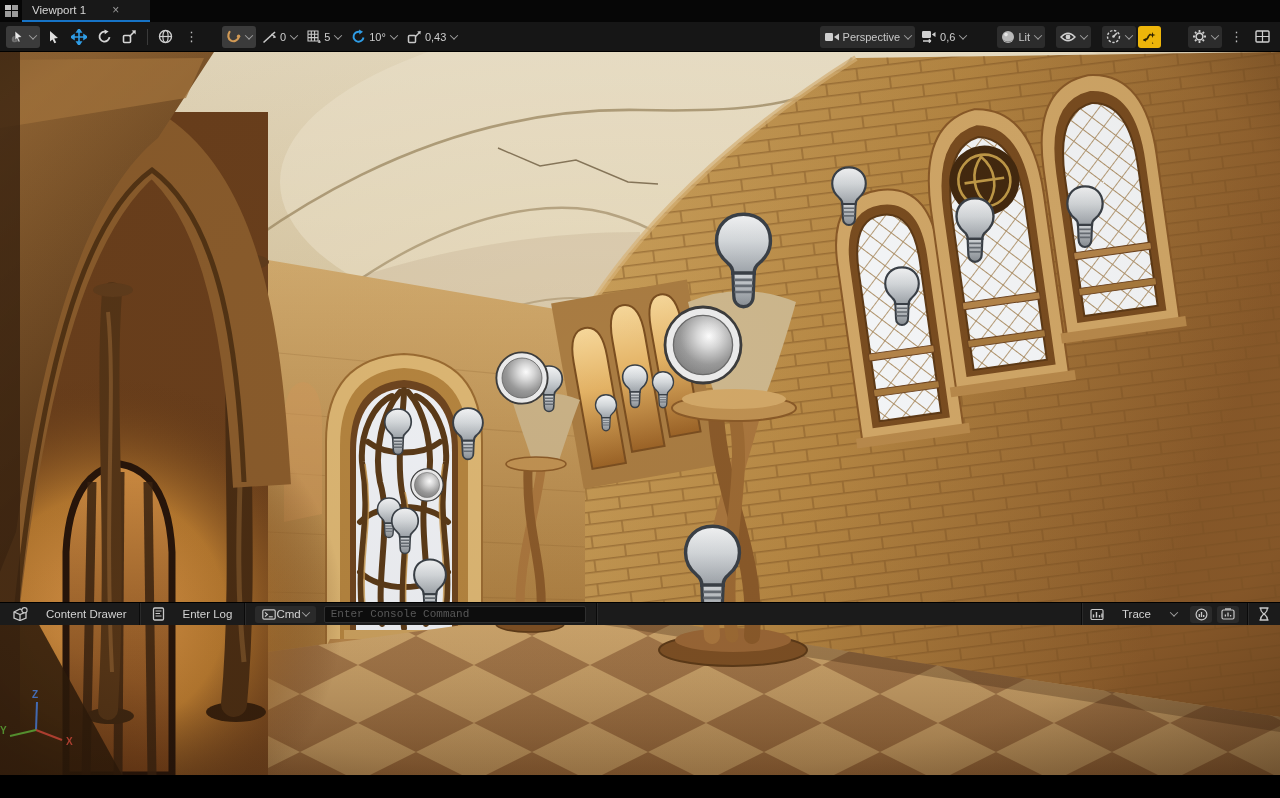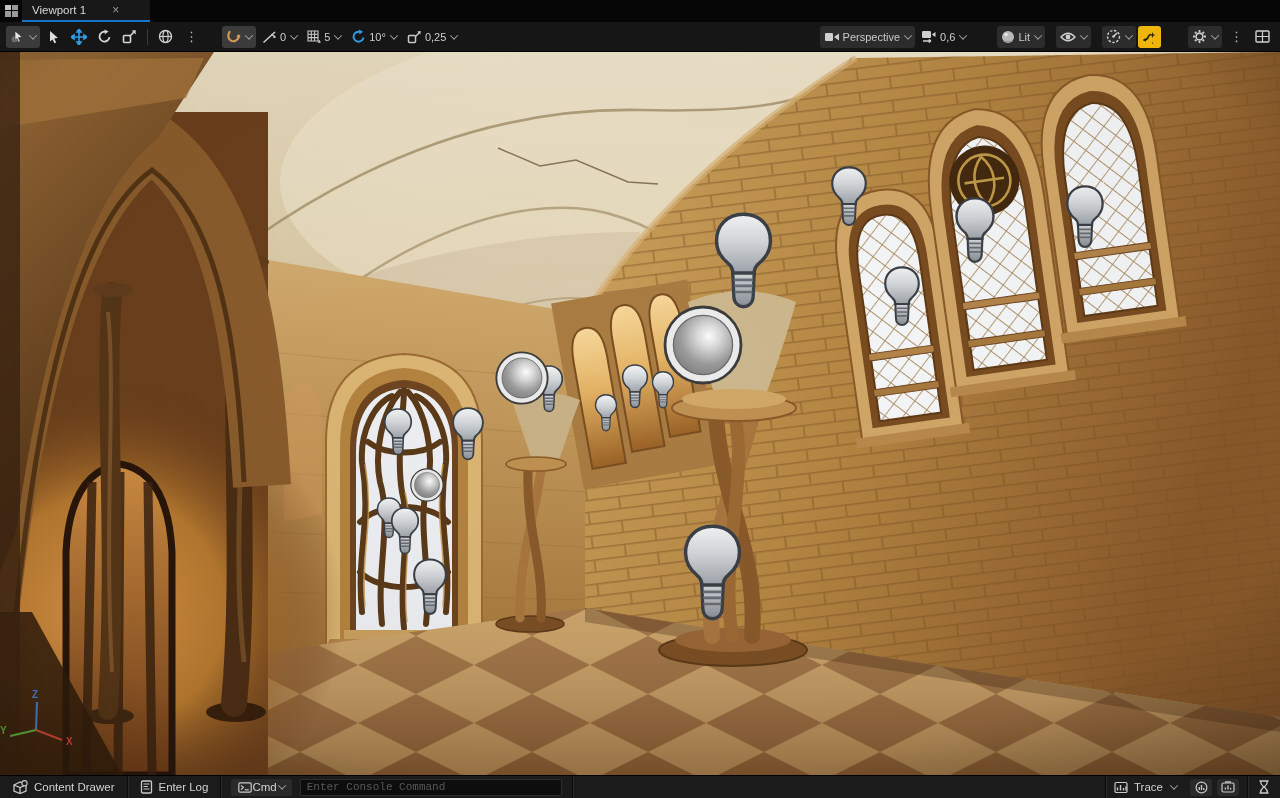--- a/index.html
+++ b/index.html
@@ -1,18 +1,18 @@
 <!DOCTYPE html>
 <html><head>
 <meta charset="utf-8">
 <style>
   * { margin:0; padding:0; box-sizing:border-box; }
   html,body { width:1280px; height:798px; background:#000; overflow:hidden;
               font-family:"Liberation Sans", sans-serif; }
-  .app { position:relative; width:1280px; height:798px; background:#a21caf; }
+  .app { position:relative; width:1280px; height:625px; background:#a21caf; }
 
   
   .tab-bar { position:absolute; top:0; left:0; width:1280px; height:22px;
              background:#060606; display:flex; align-items:stretch; }
   .dock-icon { width:13px; height:12px; margin:5px 4px 0 5px; display:grid;
                grid-template-columns:6px 6px; grid-template-rows:5px 6px; gap:1px; }
   .dock-icon span { background:#9a9a9a; }
   .dock-icon span:nth-child(1){ background:#c4c4c4; }
   .tab { background:#181818; border-bottom:2px solid #1673c6; display:flex; align-items:center;
          gap:26px; padding:0 10px 0 10px; color:#d6d6d6; font-size:11.5px; min-width:128px; }
@@ -39,21 +39,21 @@
 
   
   .scene-wrap { position:absolute; top:52px; left:0; width:1280px; height:723px;
                 background:#b68c53; }
   .scene-wrap svg { display:block; }
 
   
   .status-bar { position:absolute; bottom:0; left:0; width:1280px; height:23px;
                 background:#1b1b1b; border-top:1px solid #000; display:flex;
                 align-items:center; color:#d2d2d2; font-size:11.5px; }
-  .sb-item { display:flex; align-items:center; gap:6px; padding:0 12px; height:100%; }
+  .sb-item { display:flex; align-items:center; gap:18px; padding:0 12px; height:100%; }
   .sb-sep { width:1px; height:100%; background:#0a0a0a; box-shadow:1px 0 0 #2a2a2a; }
   .cmd-btn { display:flex; align-items:center; background:#2a2a2a; border-radius:3px;
              height:17px; padding:0 7px; margin-left:10px; }
   .console-input { width:262px; height:17px; margin-left:8px; background:#0d0d0d;
                    border:1px solid #2e2e2e; border-radius:2px; color:#9a9a9a;
                    font-family:"Liberation Mono", monospace; font-size:11px; padding:0 6px; }
   .console-input::placeholder { color:#585858; }
   .sb-right { margin-left:auto; display:flex; align-items:center; height:100%; }
   .sb-iconbtn { display:flex; align-items:center; justify-content:center; width:22px; height:17px;
                 background:#2a2a2a; border-radius:3px; margin-left:5px; }
@@ -172,21 +172,21 @@
         <span class="val">10°</span>
         <span class="chv"></span>
       </div>
 
       <div class="tb-btn">
         <svg class="ic" width="15" height="14" viewBox="0 0 15 14">
           <rect x="1.5" y="5.5" width="7" height="7" rx="1" fill="none" stroke="#c9c9c9" stroke-width="1.5"></rect>
           <path d="M8.5 6.5 L12.5 2.5" stroke="#c9c9c9" stroke-width="1.4"></path>
           <path d="M13.8 1 L13.4 4.6 L10.2 1.4 Z" fill="#c9c9c9"></path>
         </svg>
-        <span class="val">0,25</span>
+        <span class="val">0,43</span>
         <span class="chv"></span>
       </div>
     </div>
 
     <div class="tb-group">
 
       <div class="tb-btn raised">
         <svg class="ic" width="16" height="12" viewBox="0 0 16 12">
           <rect x="1" y="2" width="8" height="8" rx="1.2" fill="#cfcfcf"></rect>
           <path d="M15 2.5 V9.5 L10 6 Z" fill="#cfcfcf"></path>

